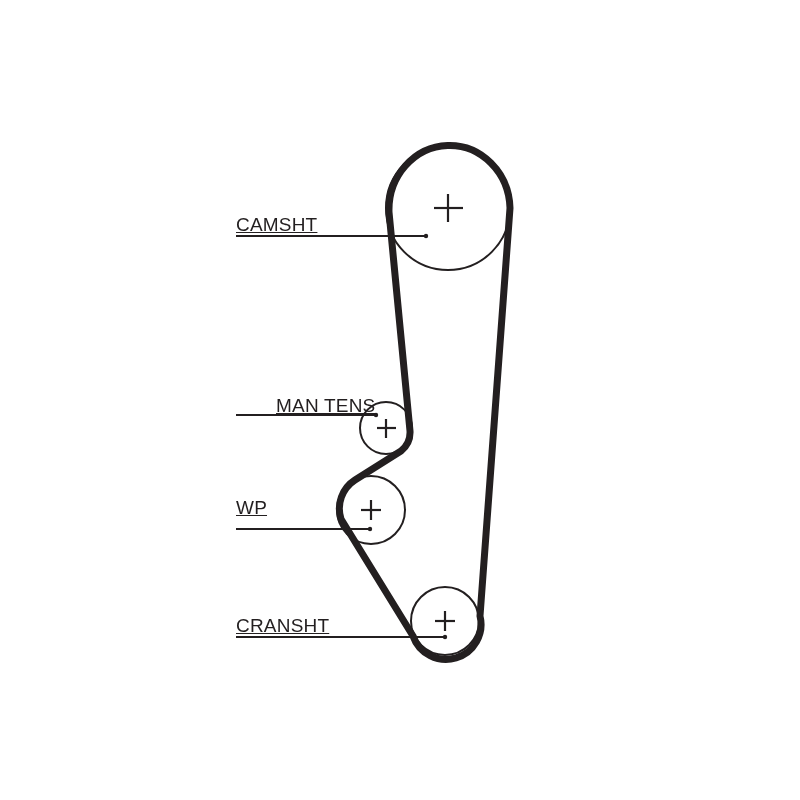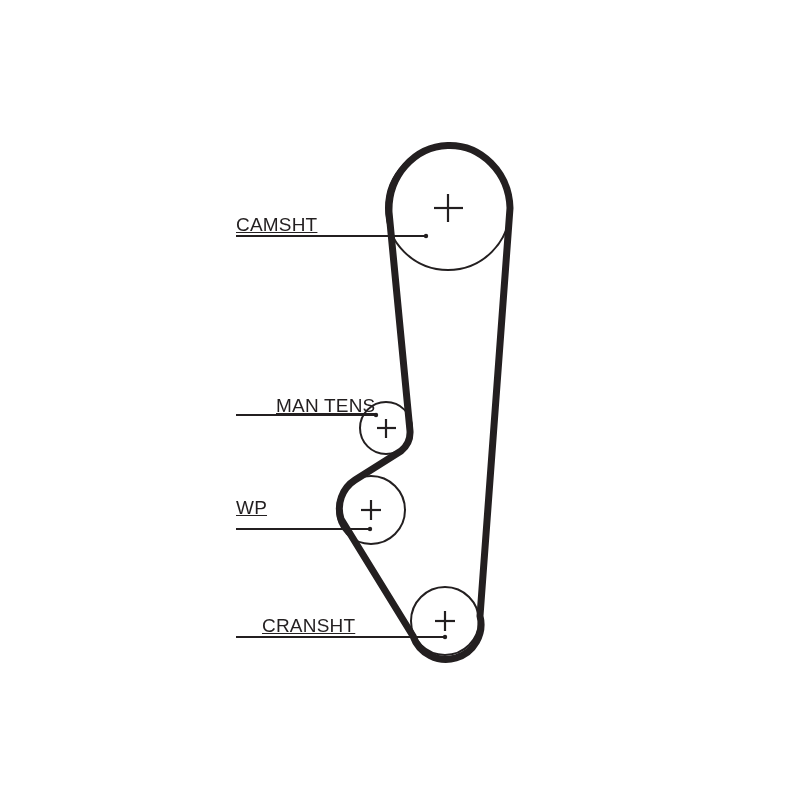--- a/index.html
+++ b/index.html
@@ -51,13 +51,13 @@
     <line x1="236" y1="529" x2="370" y2="529" stroke="#231f20" stroke-width="2"></line>
     <circle cx="370" cy="529" r="2.2" fill="#231f20"></circle>
     <line x1="236" y1="637" x2="445" y2="637" stroke="#231f20" stroke-width="2"></line>
     <circle cx="445" cy="637" r="2.2" fill="#231f20"></circle>
   </g>
 </svg>
 
 <div class="label" style="left:236px; top:215px;">CAMSHT</div>
 <div class="label" style="left:236px; top:396px;margin-left:40px;">MAN TENS</div>
 <div class="label" style="left:236px; top:498px;">WP</div>
-<div class="label" style="left:236px; top:616px;margin-left:26px;">CRANSHT</div>
+<div class="label" style="left:236px; top:616px;">CRANSHT</div>
 
 </body></html>

